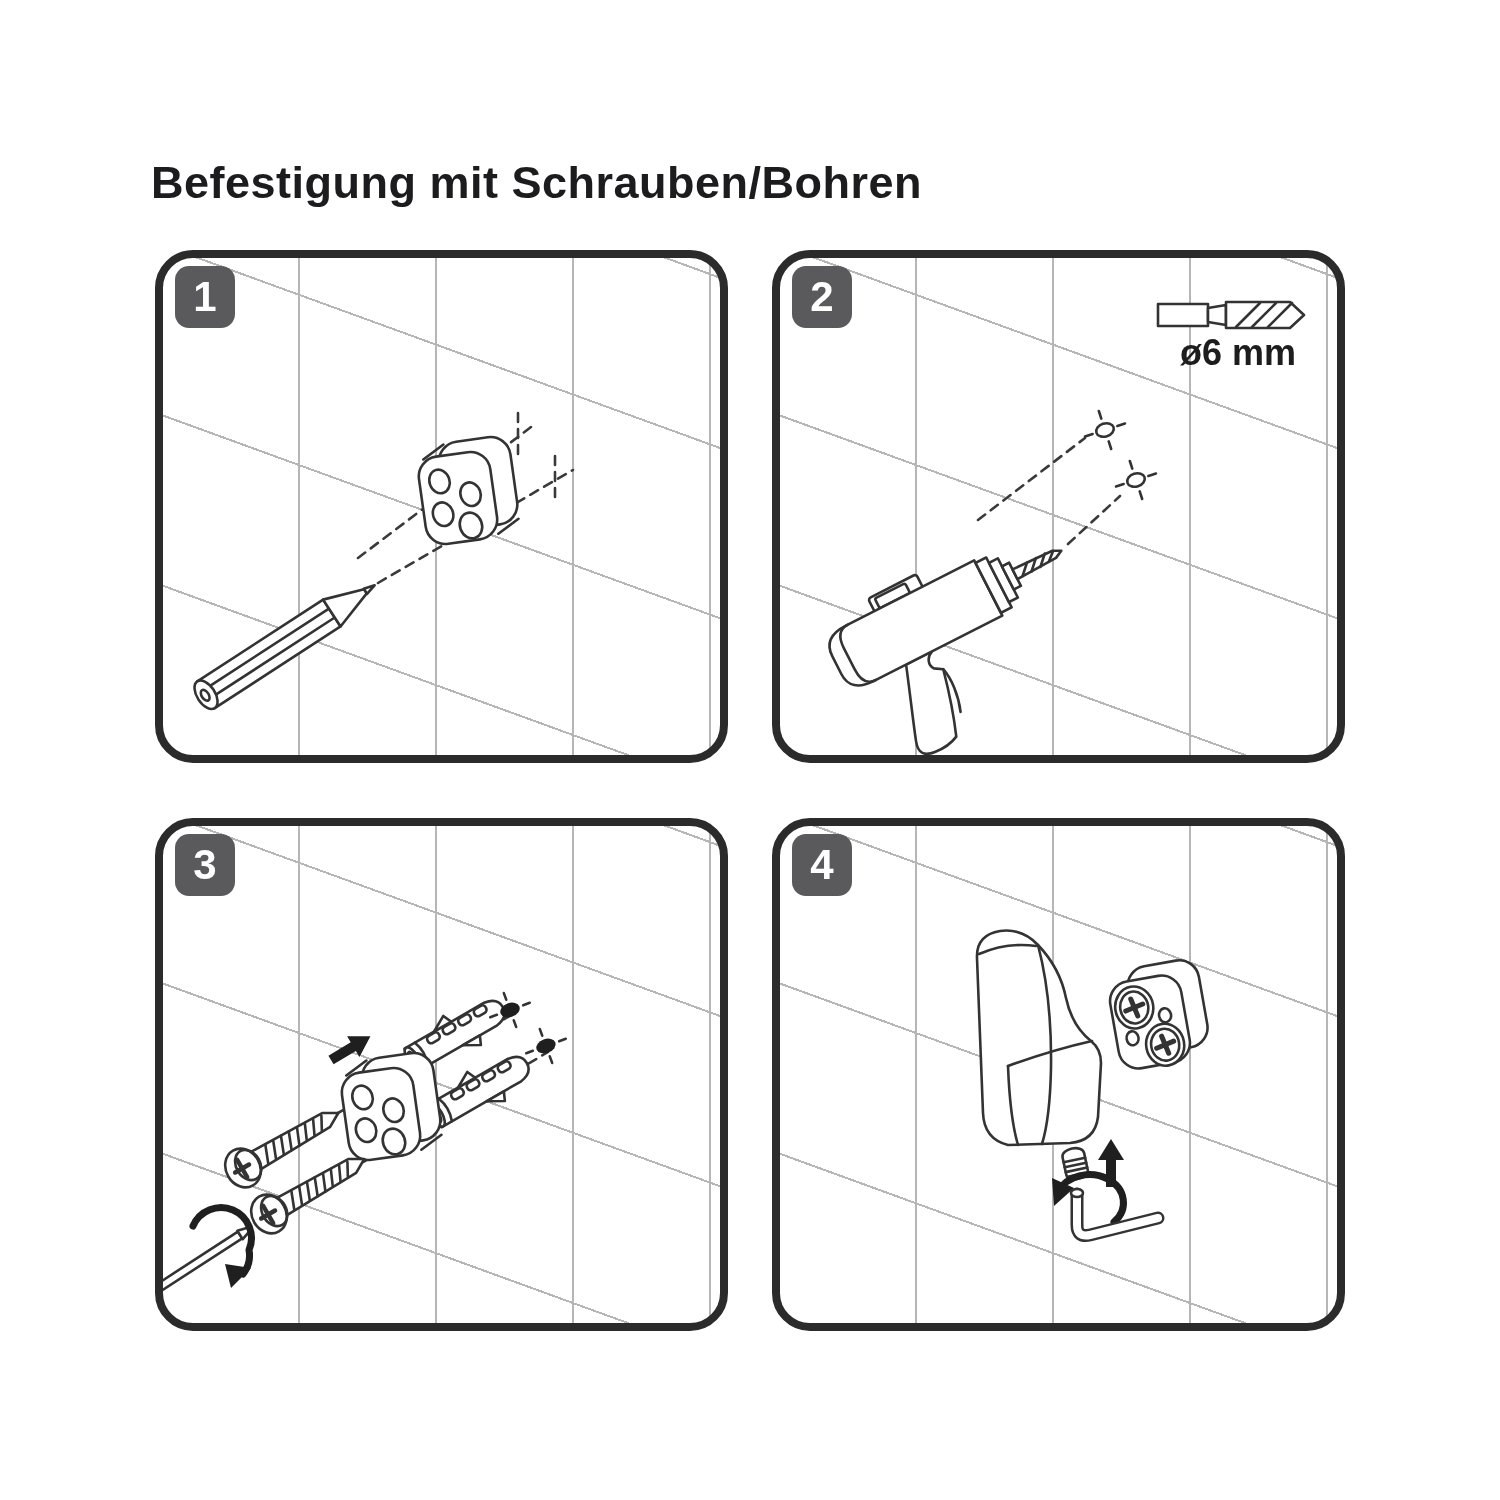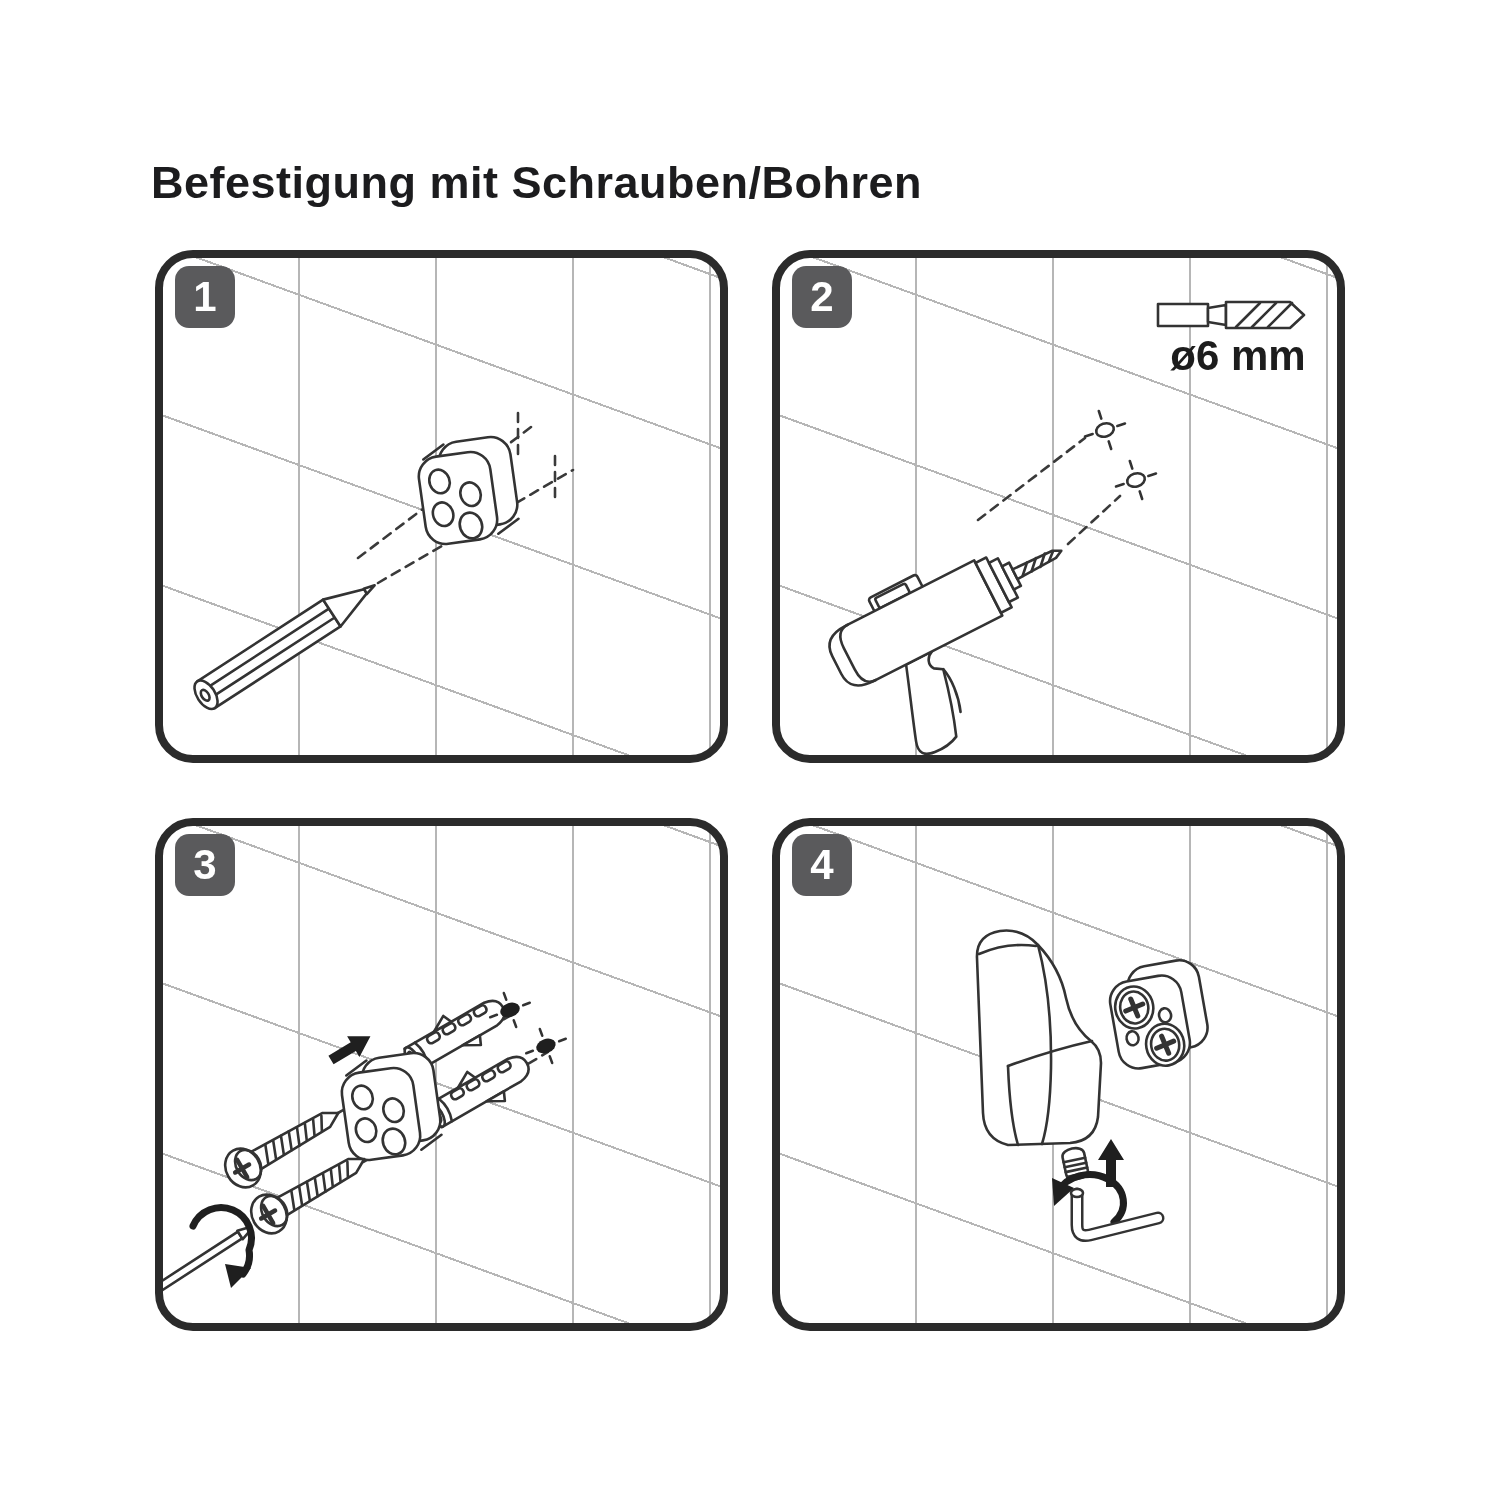--- a/index.html
+++ b/index.html
@@ -25,21 +25,21 @@
   .panel.p4{left:772px;top:818px;}
   .badge{
     position:absolute;left:12px;top:8px;width:60px;height:62px;
     background:#5a5a5c;border-radius:14px;color:#ffffff;
     display:flex;align-items:center;justify-content:center;
     font-size:42px;font-weight:700;z-index:3;
   }
   .art{position:absolute;left:0;top:0;width:557px;height:497px;z-index:1;}
   .bit-label{
     position:absolute;left:378px;top:74px;width:160px;text-align:center;
-    font-size:42px;font-weight:700;color:#1d1d1d;z-index:2;white-space:nowrap;
+    font-size:36px;font-weight:700;color:#1d1d1d;z-index:2;white-space:nowrap;
   }
 </style>
 </head>
 <body>
 
 <div class="page">
 
   <div class="title">Befestigung mit Schrauben/Bohren</div>
 
   <section class="panel p1">

